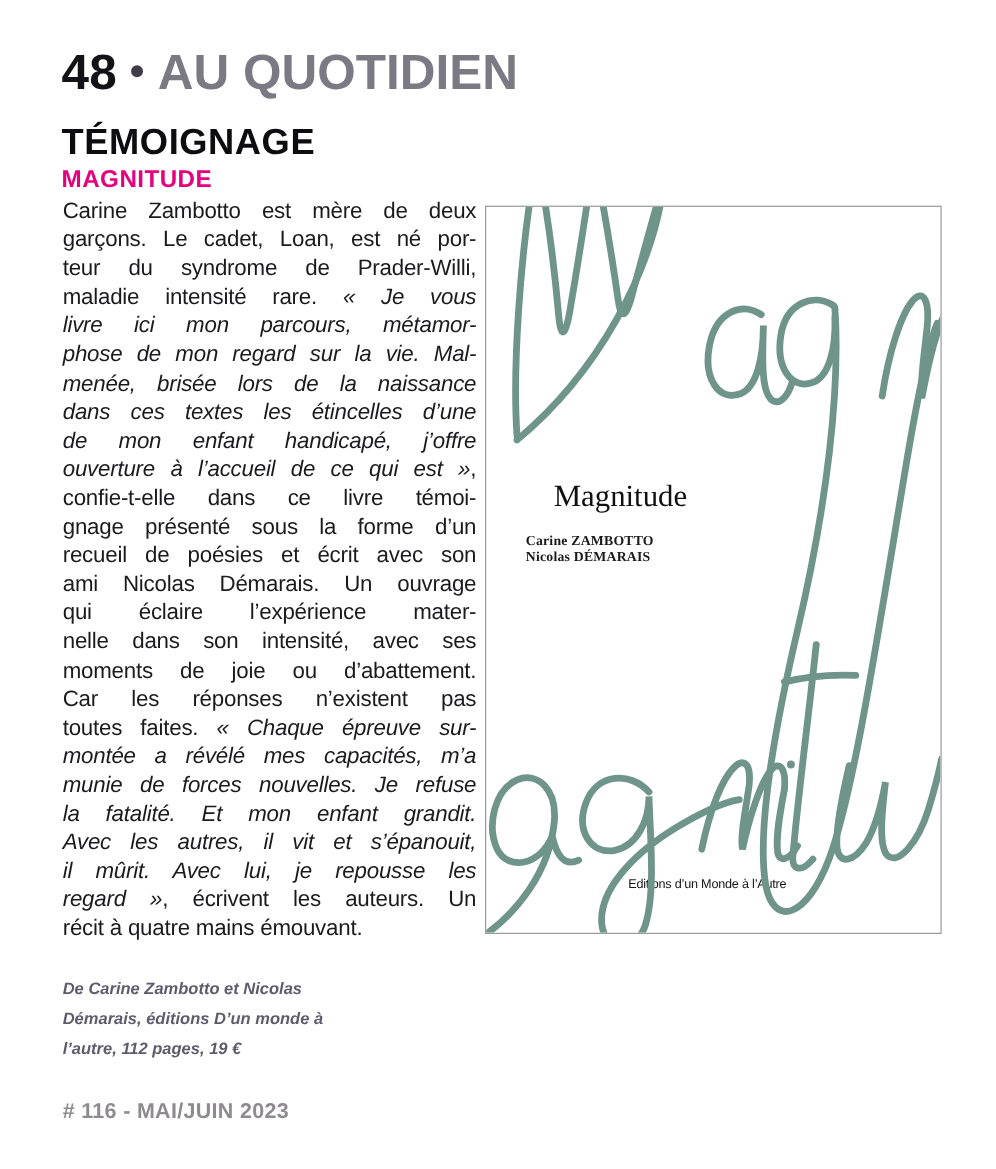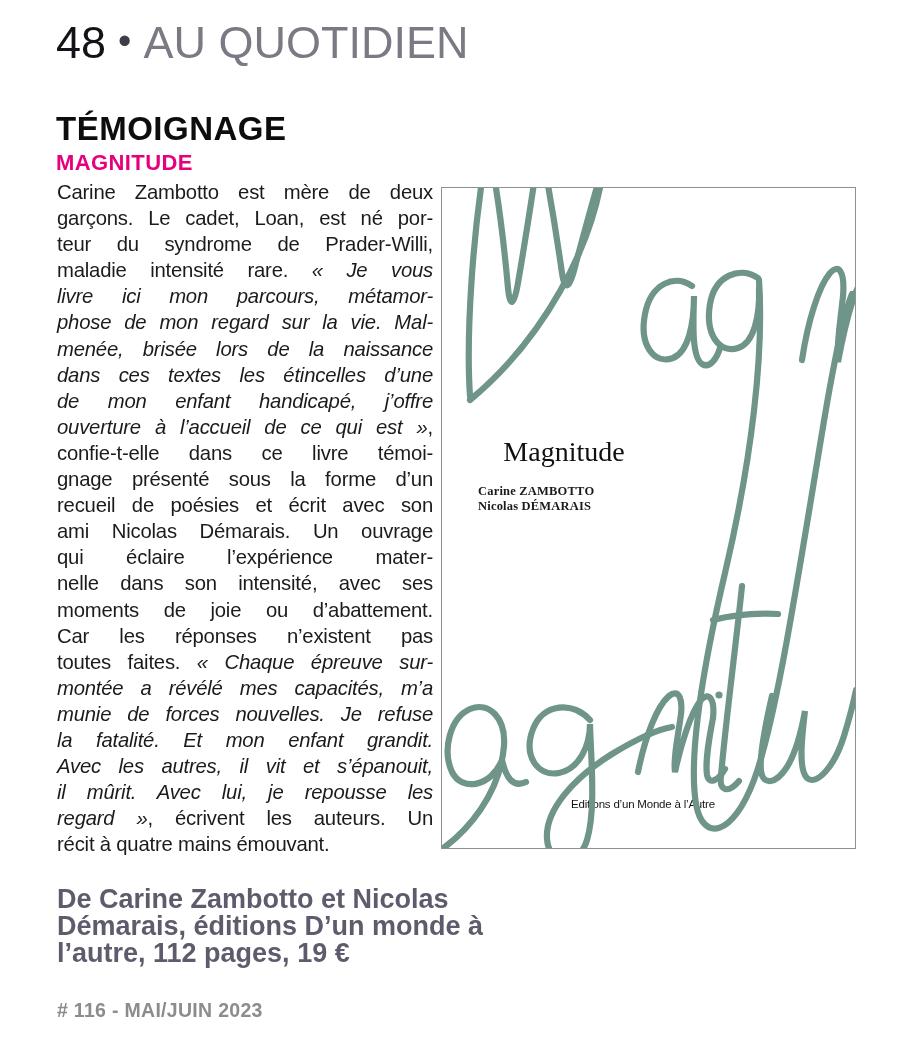--- a/index.html
+++ b/index.html
@@ -2,34 +2,34 @@
 <html><head>
 <meta charset="utf-8">
 <style>
   html,body{margin:0;padding:0;}
   body{
     width:905px;height:1063px;background:#ffffff;position:relative;overflow:hidden;
     font-family:"Liberation Sans", sans-serif;color:#1b1b1d;
   }
   .abs{position:absolute;}
   
-  #pageheader{left:56px;top:20px;font-size:45px;font-weight:400;line-height:1;letter-spacing:0;}
+  #pageheader{left:56px;top:43px;font-size:45px;font-weight:700;line-height:1;letter-spacing:0;}
   #pageheader .num{color:#131317;}
   #pageheader .sep{color:#403d49;margin:0 12px;font-size:38px;vertical-align:4px;}
   #pageheader .section{color:#7b7983;}
   
   #kicker{left:56px;top:112px;font-size:33px;font-weight:800;line-height:1;color:#0d0d0f;letter-spacing:0.5px;}
   #headline{left:56px;top:152px;font-size:22px;font-weight:800;line-height:1;letter-spacing:0.4px;}
   
   #body{left:57px;top:179px;width:376px;font-size:20.3px;line-height:26.1px;letter-spacing:-0.2px;}
   #body .line{text-align:justify;text-align-last:justify;}
   #body .line.last{text-align-last:left;}
   #body .it{font-style:italic;}
   
-  #credit{left:57px;top:886px;font-size:27px;line-height:27px;font-weight:700;color:#5e5c6c;}
+  #credit{left:57px;top:886px;font-size:15px;line-height:27px;font-style:italic;font-weight:700;color:#5e5c6c;}
   
   #footer{left:57px;top:1001px;font-size:19.5px;font-weight:700;color:#8d8b8d;letter-spacing:0.3px;line-height:1;}
   
   #cover{left:441px;top:187px;width:413px;height:660px;background:#fff;border:1px solid #8f8f8f;overflow:hidden;}
   #cover-script{position:absolute;left:0;top:0;width:413px;height:660px;pointer-events:none;}
   #cover-title{position:absolute;left:36px;top:250px;width:172px;text-align:center;
     font-family:"Liberation Serif", serif;font-size:28px;line-height:1;color:#101010;}
   #cover-authors{position:absolute;left:36px;top:296px;width:172px;text-align:left;
     font-family:"Liberation Serif", serif;font-size:12.5px;font-weight:700;line-height:15px;
     letter-spacing:0.2px;color:#1a1a1a;}

